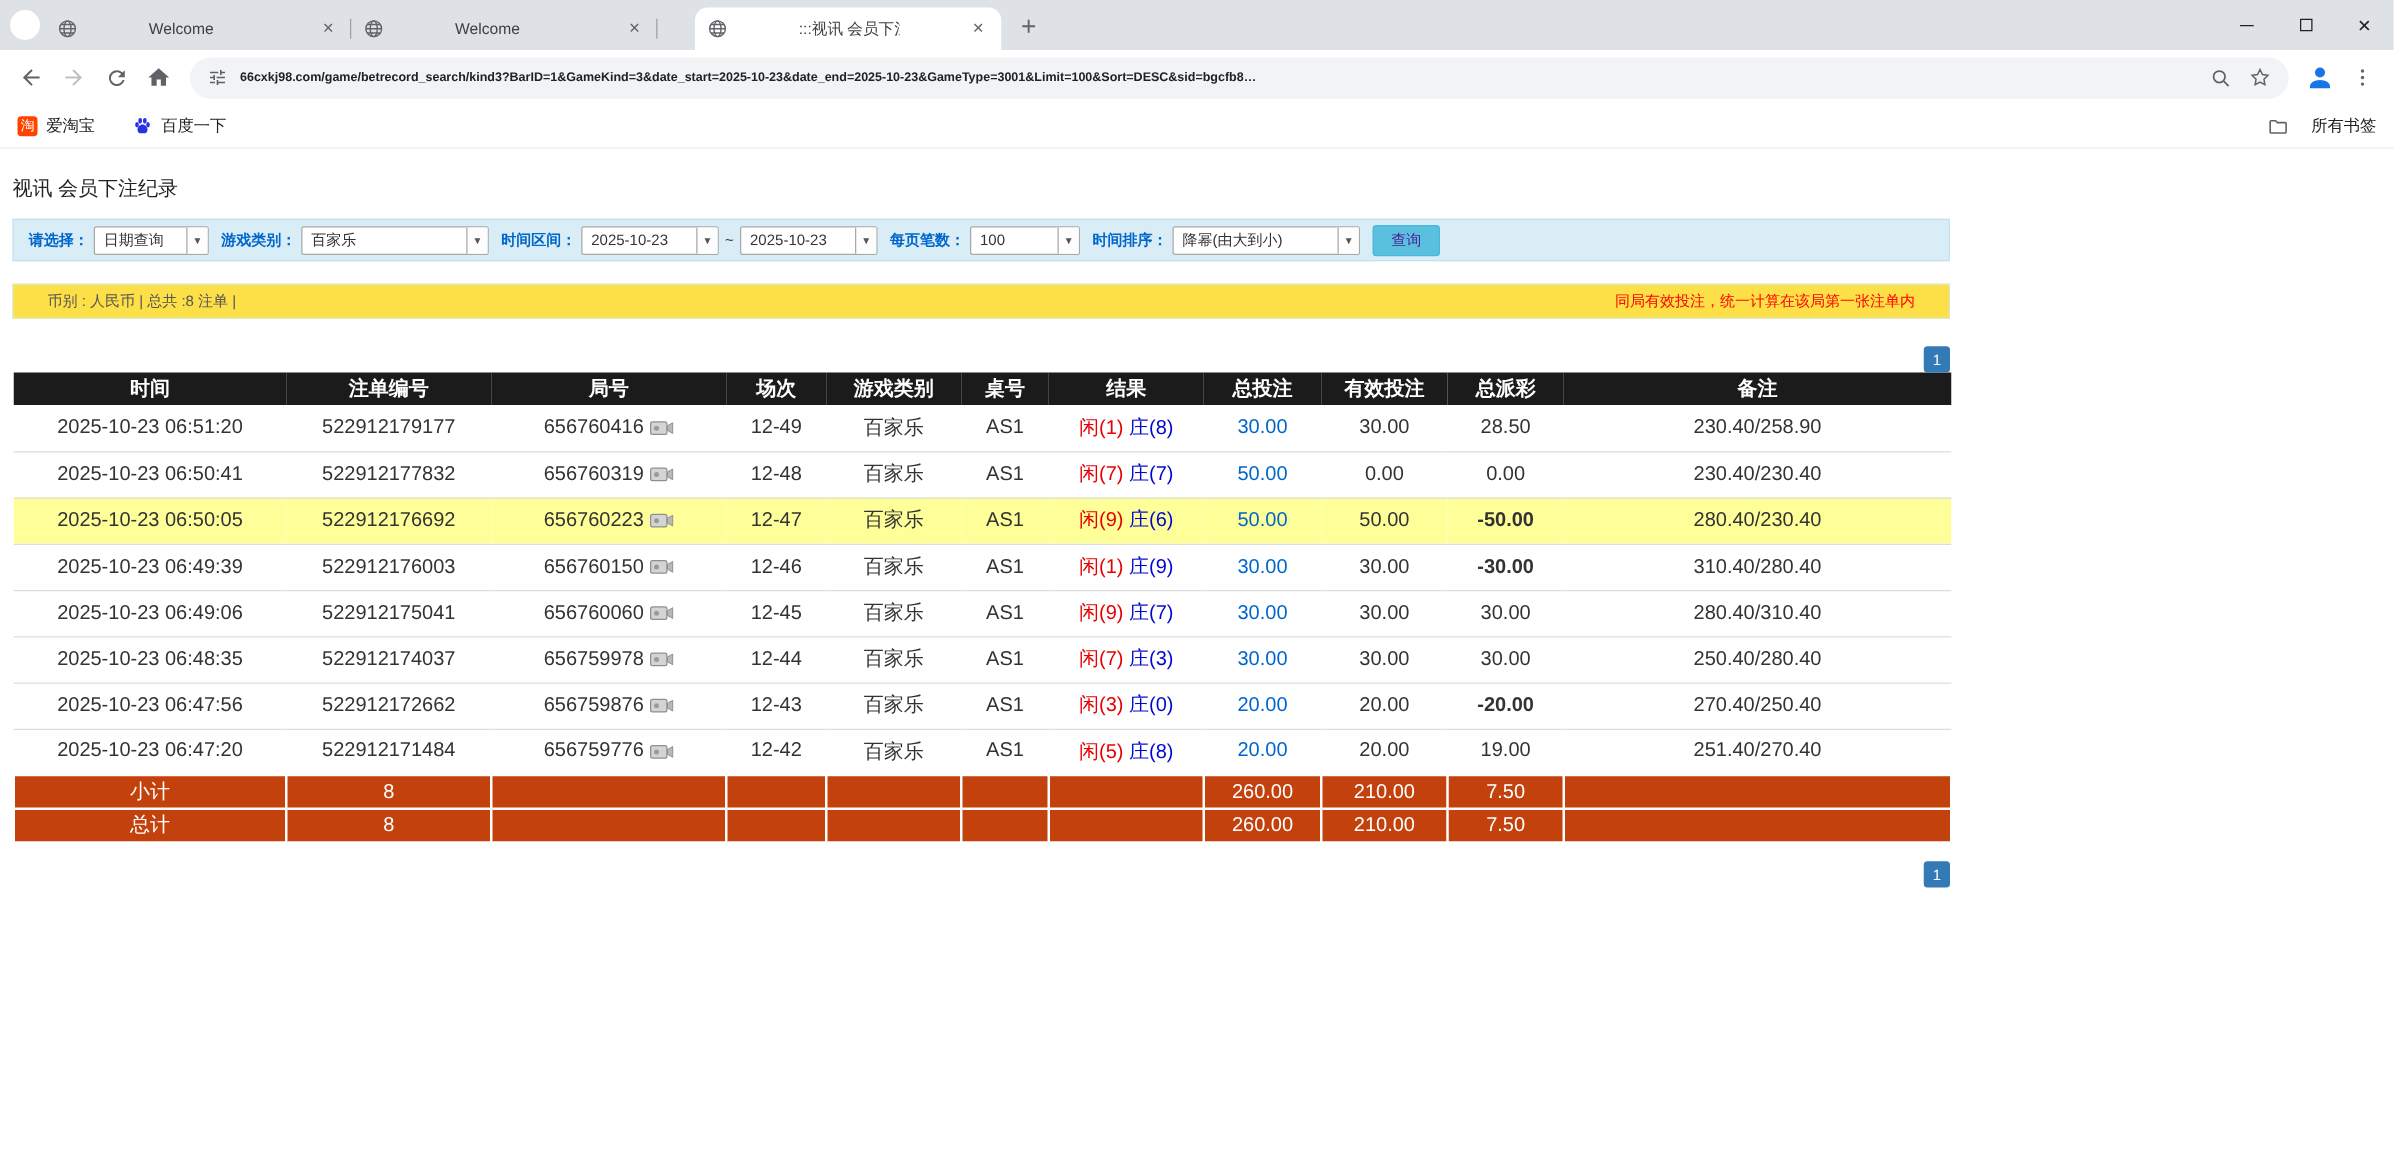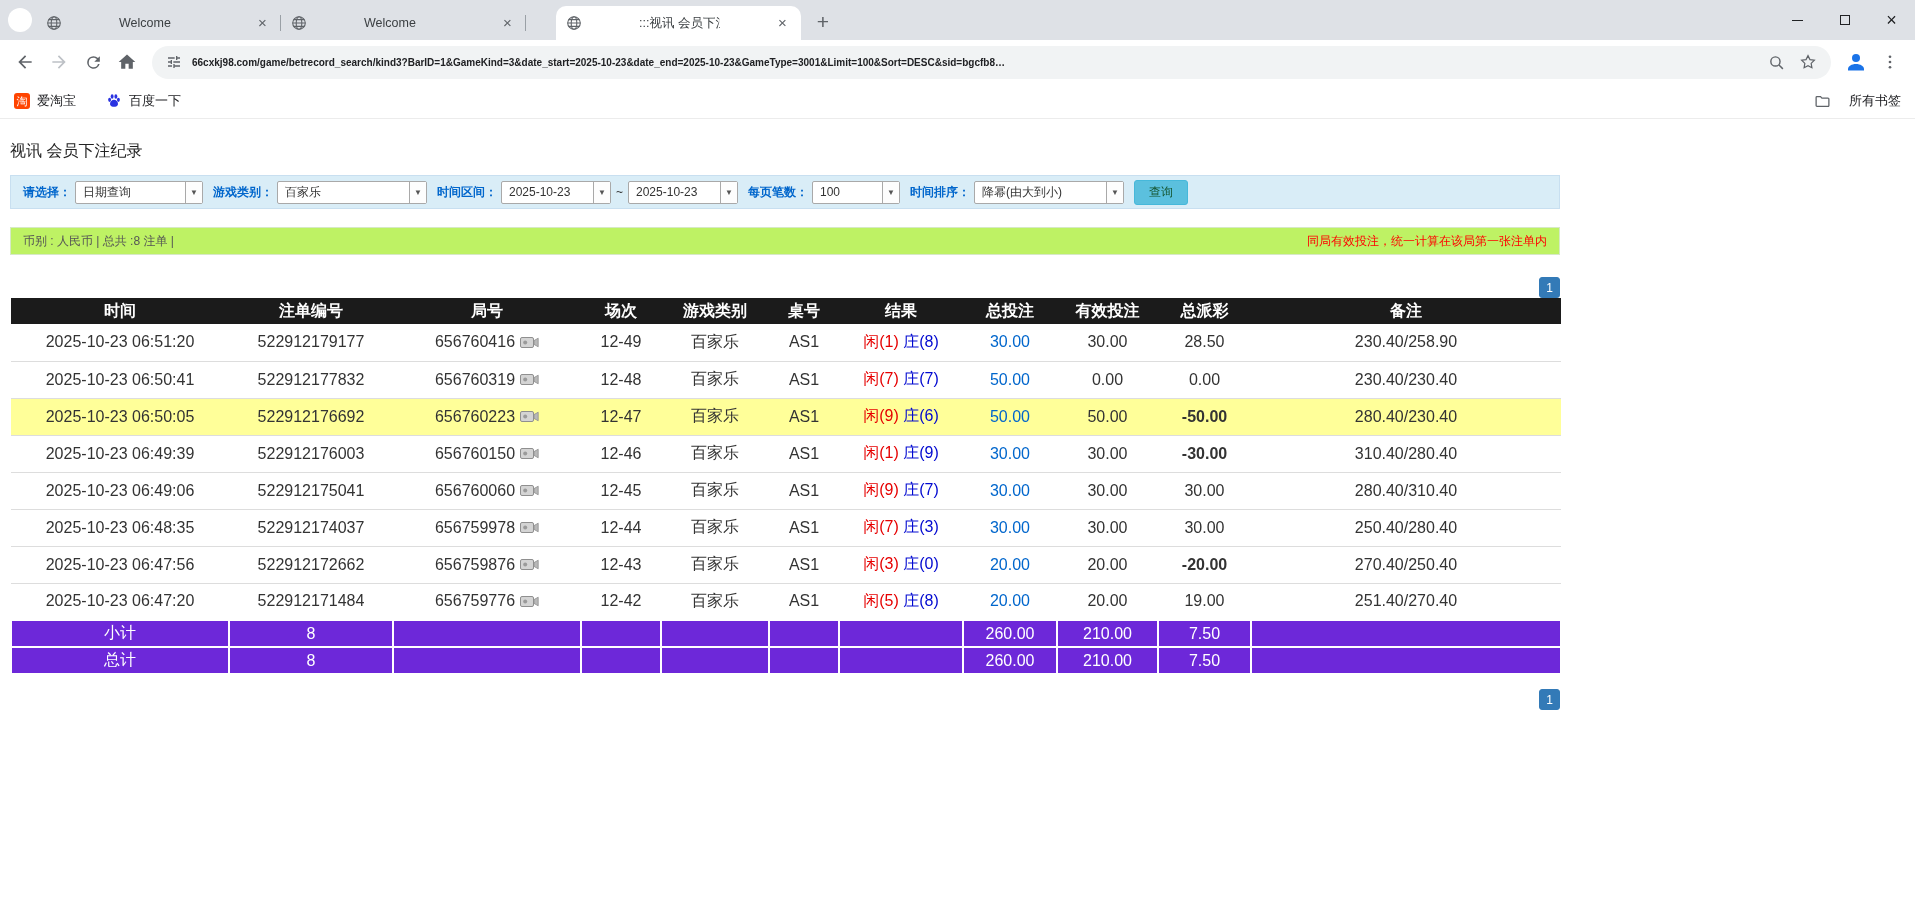--- a/index.html
+++ b/index.html
@@ -53,28 +53,28 @@
   .filter-bar { height: 34px; background: #d9edf7; border: 1px solid #c8dff0; display: flex;
     align-items: center; padding: 0 12px; font-size: 12px; }
   .flabel { color: #0066cc; font-weight: bold; margin: 0 4px 0 10px; white-space: nowrap; }
   .flabel.first { margin-left: 0; }
   .combo { display: inline-flex; align-items: center; justify-content: space-between; height: 23px;
     background: #fff; border: 1px solid #a9a9a9; border-radius: 2px; cursor: default; }
   .combo-value { padding: 0 7px; color: #333; white-space: nowrap; overflow: hidden; }
   .combo-arrow { width: 17px; align-self: stretch; border-left: 1px solid #a9a9a9; display: flex;
     align-items: center; justify-content: center; background: #fdfdfd; flex: none; }
   .tri { font-size: 8px; color: #555; }
-  .w-query { width: 128px; } .w-game { width: 150px; } .w-date { width: 110px; }
+  .w-query { width: 92px; } .w-game { width: 150px; } .w-date { width: 110px; }
   .w-size { width: 88px; } .w-sort { width: 150px; text-align: right; }
   .tilde { margin: 0 5px; color: #333; }
   .search-btn { height: 25px; padding: 0 14px; background: #5bc0de; border: 1px solid #46b8da;
-    color: #14532d; font-size: 12px; border-radius: 3px; margin-left: 10px; cursor: pointer; }
-
-  .summary-bar { margin-top: 18px; height: 28px; background: #bef264; border: 1px solid #d6e9c6;
-    display: flex; align-items: center; justify-content: space-between; padding: 0 12px; font-size: 12px; color: #555; }
+    color: #4c1d95; font-size: 12px; border-radius: 3px; margin-left: 10px; cursor: pointer; }
+
+  .summary-bar { margin-top: 18px; height: 28px; background: #fde047; border: 1px solid #d6e9c6;
+    display: flex; align-items: center; justify-content: space-between; padding: 0 27px; font-size: 12px; color: #555; }
   .summary-right { color: #ff0000; }
 
   .pagination { text-align: right; margin-top: 22px; }
   .pagination.bottom { margin-top: 14px; }
   .page-btn { display: inline-block; min-width: 21px; height: 21px; line-height: 21px; padding: 0 2px;
     background: #337ab7; border: 1px solid #337ab7; color: #fff; font-size: 12px; text-align: center;
     border-radius: 3px; cursor: pointer; }
 
   table.records { width: 1550px; border-collapse: collapse; font-size: 16px;
     table-layout: fixed; }
@@ -82,21 +82,21 @@
     text-align: center; }
   table.records tbody td { height: 37px; border-bottom: 1px solid #ddd; color: #333; text-align: center;
     background: #fff; }
   table.records tbody tr.highlight td { background: #ffff99; }
   .bet-link { color: #0066cc; cursor: pointer; }
   .neg { color: #ff0000; font-weight: bold; }
   .player { color: #e60000; }
   .banker { color: #0008d0; }
   .round-wrap { display: inline-flex; align-items: center; gap: 5px; }
   .cam { display: inline-flex; cursor: pointer; }
-  table.records tfoot td { background: #6d28d9; color: #fff; height: 27px; border: 2px solid #fff;
+  table.records tfoot td { background: #c2410c; color: #fff; height: 27px; border: 2px solid #fff;
     text-align: center; }
 </style>
 </head>
 <body>
 
 <div class="tabstrip">
   <span class="strip-circle"></span>
 
   <div class="tab separator">
     <span class="favicon">

